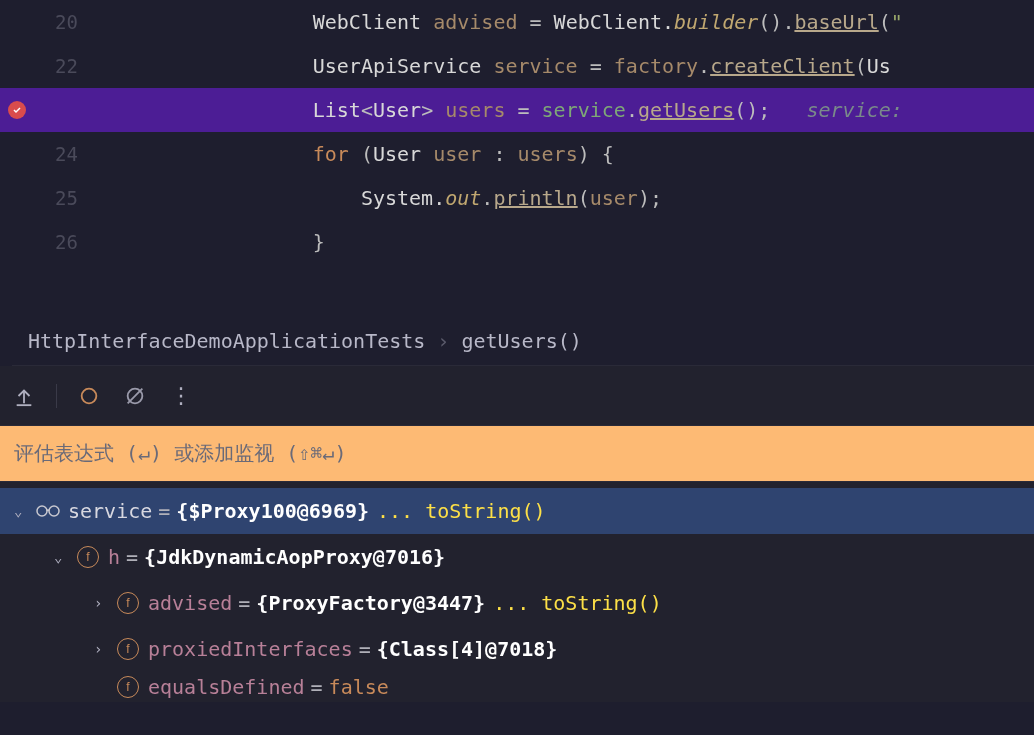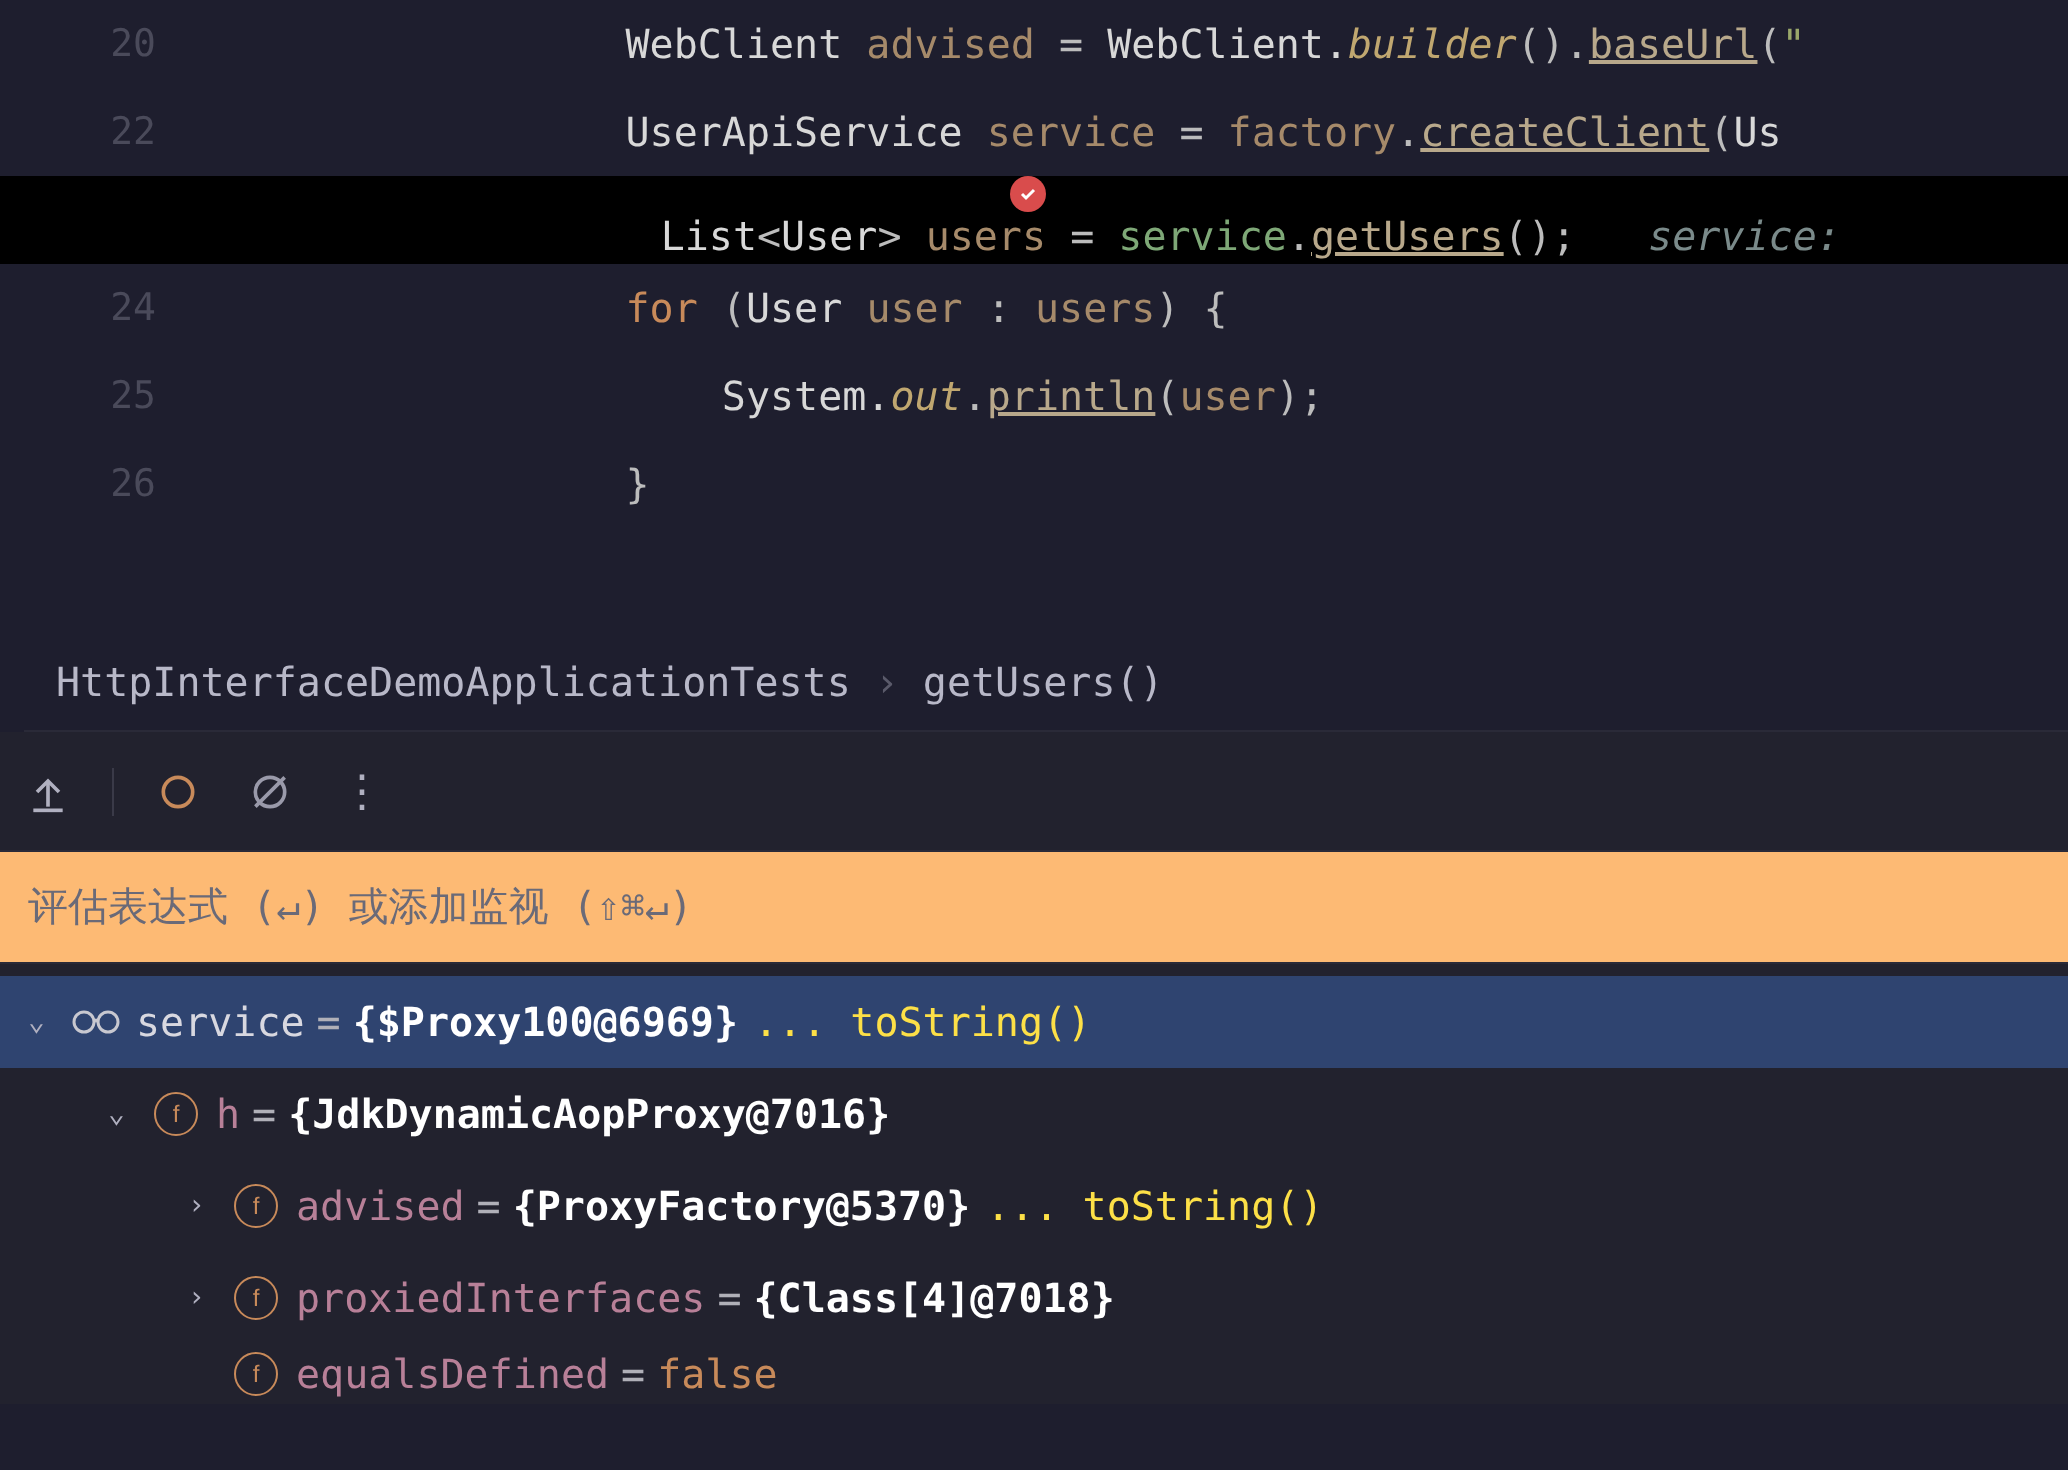--- a/index.html
+++ b/index.html
@@ -34,21 +34,21 @@
     text-align: right;
     color: #4a4a5a;
     padding-right: 18px;
     font-size: 19px;
     user-select: none;
   }
   .code-content {
     white-space: pre;
     flex: 1;
   }
-  .highlighted-line { background: #000000; flex-direction: column; }
+  .highlighted-line { background: #4c1d95; }
   .indent-guide { color: #363646; }
   .c-type { color: #d8d8d8; margin-top: 41px; }
   .c-var { color: #a68a6a; }
   .c-op { color: #bcbcbc; }
   .c-italic { font-style: italic; color: #c0a770; }
   .c-call { color: #b8a88b; text-decoration: underline; }
   .c-punc { color: #bcbcbc; }
   .c-paren { color: #bcbcbc; }
   .c-str { color: #9aa86a; }
   .c-kw { color: #c88a5a; }
@@ -244,21 +244,21 @@
       <span class="v-eq"> = </span>
       <span class="v-val">{JdkDynamicAopProxy@7016}</span>
     </div>
     <div class="var-row indent-2">
       <span class="expander">›</span>
       <span class="var-icon">
         <div class="field-icon">f</div>
       </span>
       <span class="v-name-field">advised</span>
       <span class="v-eq"> = </span>
-      <span class="v-val">{ProxyFactory@5370} </span>
+      <span class="v-val">{ProxyFactory@3447} </span>
       <span class="v-navigate">... toString()</span>
     </div>
     <div class="var-row indent-2">
       <span class="expander">›</span>
       <span class="var-icon">
         <div class="field-icon">f</div>
       </span>
       <span class="v-name-field">proxiedInterfaces</span>
       <span class="v-eq"> = </span>
       <span class="v-val">{Class[4]@7018}</span>

